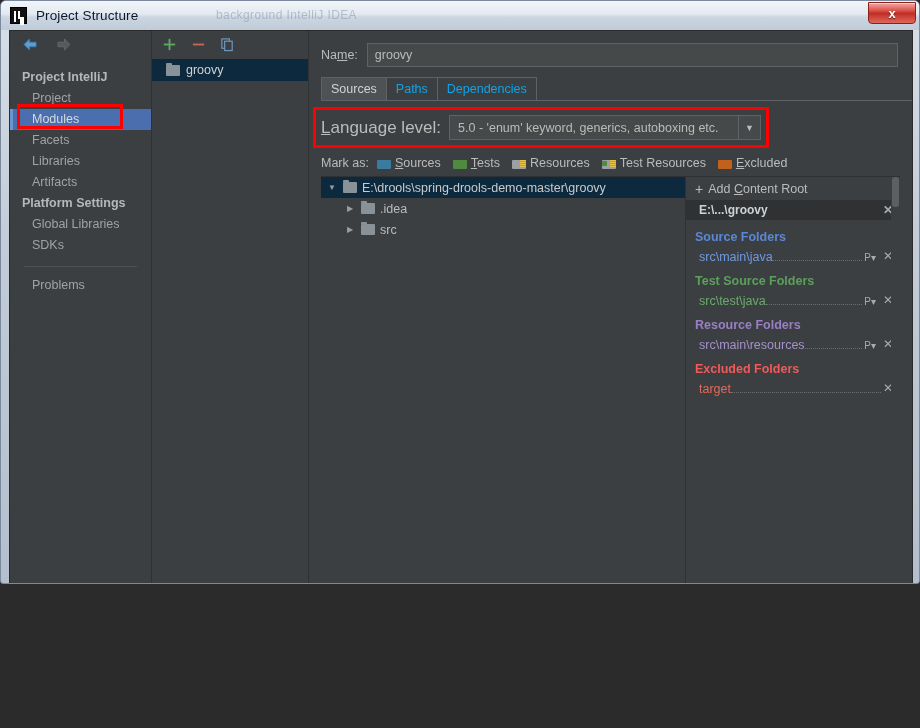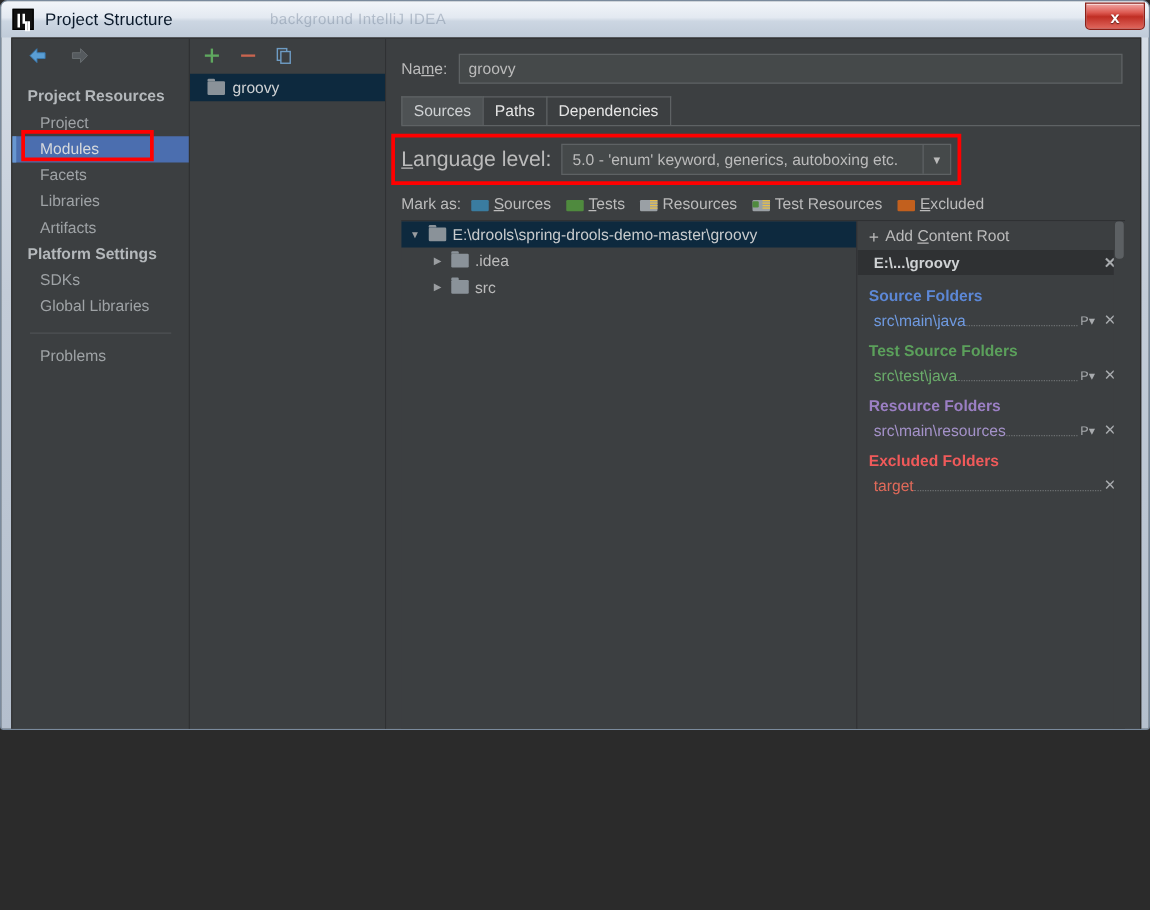--- a/index.html
+++ b/index.html
@@ -195,21 +195,21 @@
     display: flex;
     margin: 10px 0 0 12px;
     border-bottom: 1px solid #5e6264;
     width: calc(100% - 12px);
     height: 24px;
   }
   .tab {
     padding: 0 9px;
     height: 23px; line-height: 23px;
     font-size: 12.5px;
-    color: #e5e5e5;
+    color: #0ea5e9;
     border: 1px solid #5e6264;
     border-bottom: none;
     margin-right: -1px;
     background: #3c3f41;
     cursor: pointer;
   }
   .tab.active { background: #4e5254; color: #cfd2d4; }
 
   
   #lang-wrap { position: relative; margin: 14px 0 0 12px; }
@@ -439,32 +439,32 @@
         <div id="nav-bar">
           <svg class="nav-arrow" viewBox="0 0 16 14">
             <path d="M7 1 L1 7 L7 13 L7 9.5 L14 9.5 L14 4.5 L7 4.5 Z" fill="#5a9ed4" stroke="#3a7ab0" stroke-width="0.8"></path>
           </svg>
           <svg class="nav-arrow" viewBox="0 0 16 14">
             <path d="M9 1 L15 7 L9 13 L9 9.5 L2 9.5 L2 4.5 L9 4.5 Z" fill="#555a5e" stroke="#6a6f73" stroke-width="0.8"></path>
           </svg>
         </div>
 
         <div id="sidebar-list">
-          <div class="side-item group">Project Resources</div>
+          <div class="side-item group">Project IntelliJ</div>
           <div class="side-item">Project</div>
           <div style="position:relative;">
             <div id="sel-stripe"></div>
             <div class="side-item selected">Modules</div>
           </div>
           <div class="side-item">Facets</div>
           <div class="side-item">Libraries</div>
           <div class="side-item">Artifacts</div>
           <div class="side-item group">Platform Settings</div>
+          <div class="side-item">Global Libraries</div>
           <div class="side-item">SDKs</div>
-          <div class="side-item">Global Libraries</div>
           <div id="sidebar-divider"></div>
           <div class="side-item">Problems</div>
         </div>
       </div>
 
       <div id="modules-col">
         <div id="modules-toolbar">
           <svg class="tb-icon" viewBox="0 0 16 16">
             <rect x="7" y="2" width="2" height="12" fill="#5fa85f"></rect>
             <rect x="2" y="7" width="12" height="2" fill="#5fa85f"></rect>

